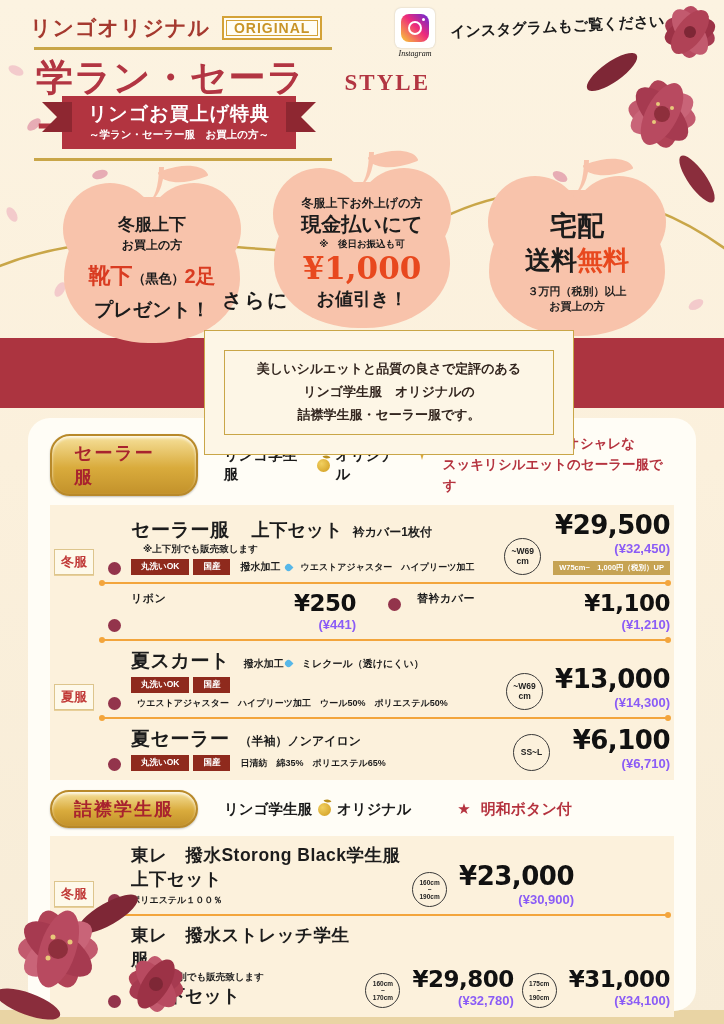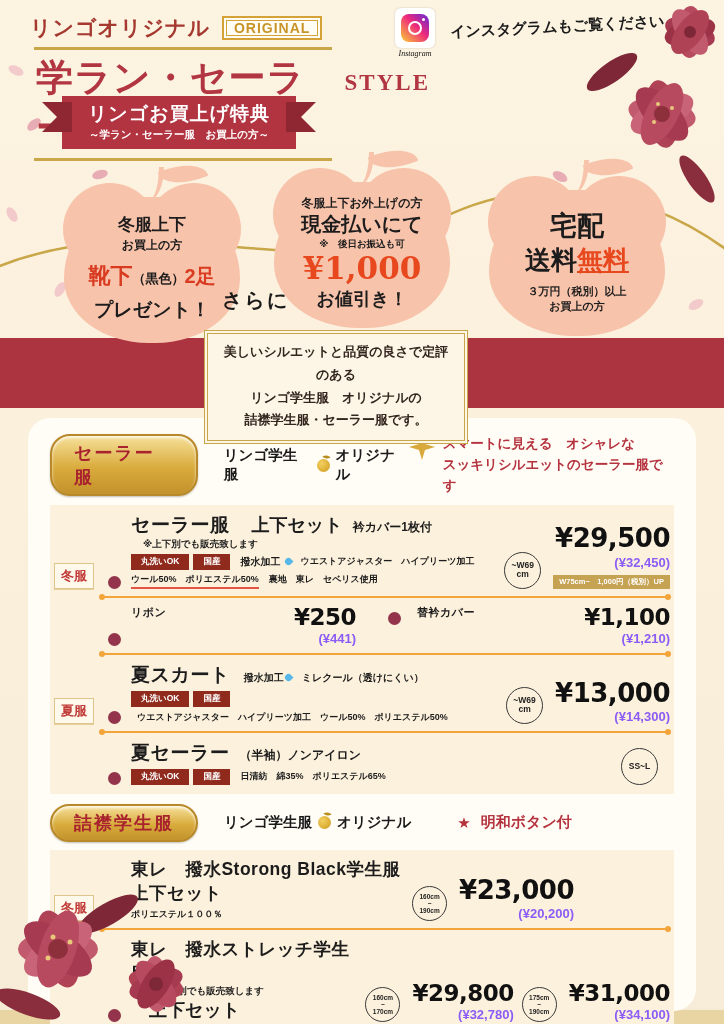--- a/index.html
+++ b/index.html
@@ -64,30 +64,30 @@
   .apple-body::before { left:-1px; } .apple-body::after { right:-1px; }
   .apple-stem { position:absolute; left:86px; top:2px; width:16px; height:34px;
                 border-right:5px solid #f8c3ab; border-radius:0 0 100% 0; }
   .apple-leaf { position:absolute; left:98px; top:-2px; width:46px; height:22px;
                 background:#f8c3ab; border-radius:4% 96% 4% 96%; transform:rotate(-22deg); }
   .apple-text { position:absolute; left:0; top:30px; width:180px; height:146px; z-index:3;
                 display:flex; flex-direction:column; align-items:center; justify-content:center;
                 text-align:center; line-height:1.35; }
   .ap-b  { font-weight:800; color:#1c1c1c; }
   .red   { color:#d93b21; }
-  .orange{ color:#e8481e;text-decoration:underline; }
+  .orange{ color:#e8481e; }
   .sarani { position:absolute; left:222px; top:287px; z-index:3; font-size:20px;
             font-weight:900; color:#1a1a1a; letter-spacing:2px; }
   .y1000 { font-family:"DejaVu Serif","Liberation Serif",serif; font-weight:bold;
            font-size:31px; color:#e8481e; line-height:1.15; }
 
   
   .red-band { position:absolute; left:0; top:338px; width:724px; height:70px; background:#ac3440; }
-  .banner-box { position:absolute; left:204px; top:330px; width:264px; background:#fdf6e6;
-                border:1px solid #c9a648; padding:2px; z-index:3; }
+  .banner-box { position:absolute; left:204px; top:330px; width:370px; background:#fdf6e6;
+                border:1px solid #c9a648; padding:19px; z-index:3; }
   .banner-inner { border:1px solid #c9a648; padding:7px 10px 8px; text-align:center;
                   font-size:13px; font-weight:800; color:#33261f; line-height:1.75; }
 
   
   .flower-tr { position:absolute; right:-8px; top:-6px; z-index:5; }
   .flower-bl { position:absolute; left:-12px; bottom:0; z-index:6; }
 
   
   .card { position:absolute; left:28px; right:28px; top:418px; bottom:13px;
           background:#fffdf6; border-radius:22px; padding:12px 22px 6px; z-index:2; }
@@ -274,24 +274,20 @@
             <span class="sub">衿カバー1枚付</span>
             <span class="tiny-note">※上下別でも販売致します</span>
           </div>
           <div class="badgeline">
             <span class="badge">丸洗いOK</span>
             <span class="badge">国産</span>
             <span class="feat">撥水加工</span>
               <span class="drop"></span>
             <span class="spec">ウエストアジャスター　ハイプリーツ加工</span>
           </div>
-          <div class="specline">
-            <span class="spec ul-red">ウール50%　ポリエステル50%</span>
-            <span class="spec">裏地　東レ　セベリス使用</span>
-          </div>
         </div>
         <div class="size-circle">
             <span>~W69</span>
             <span>cm</span>
           </div>
         <div class="price-block">
           <div class="price">¥29,500</div>
           <div class="taxin">(¥32,450)</div>
           <div class="up-badge">W75cm~　1,000円（税別）UP</div>
         </div>
@@ -354,20 +350,24 @@
           </div>
           <div class="badgeline">
             <span class="badge">丸洗いOK</span>
             <span class="badge">国産</span>
             <span class="spec" style="margin-left:6px">日清紡　綿35%　ポリエステル65%</span>
           </div>
         </div>
         <div class="size-circle">
             <span>SS~L</span>
           </div>
+        <div class="price-block">
+          <div class="price">¥6,100</div>
+          <div class="taxin">(¥6,710)</div>
+        </div>
       </div>
     </div>
 
     <div class="sec-head" style="margin-top:10px">
       <span class="pill">詰襟学生服</span>
       <span class="brand-line">
           <span>リンゴ学生服</span>
           <span class="mini-apple"></span>
           <span>オリジナル</span>
         </span>
@@ -390,21 +390,21 @@
               <span class="spec">ポリエステル１００％</span>
             </div>
         </div>
         <div class="size-circle g">
           <span>160cm</span>
             <span>~</span>
             <span>190cm</span>
         </div>
         <div class="price-block" style="margin-right:96px">
           <div class="price">¥23,000</div>
-          <div class="taxin">(¥20,200)</div>
+          <div class="taxin">(¥30,900)</div>
         </div>
         <div class="rowline"></div>
       </div>
 
       <div class="row">
         <div class="season-spacer"></div>
         <span class="bullet"></span>
         <div class="row-main">
           <div class="nameline">
             <span class="name" style="font-size:17.5px">東レ　撥水ストレッチ学生服</span>

